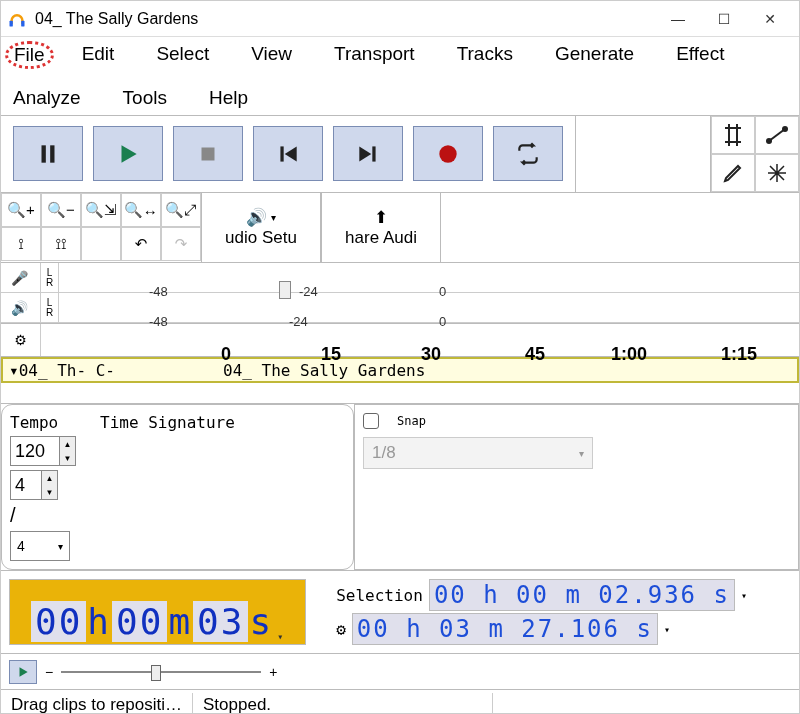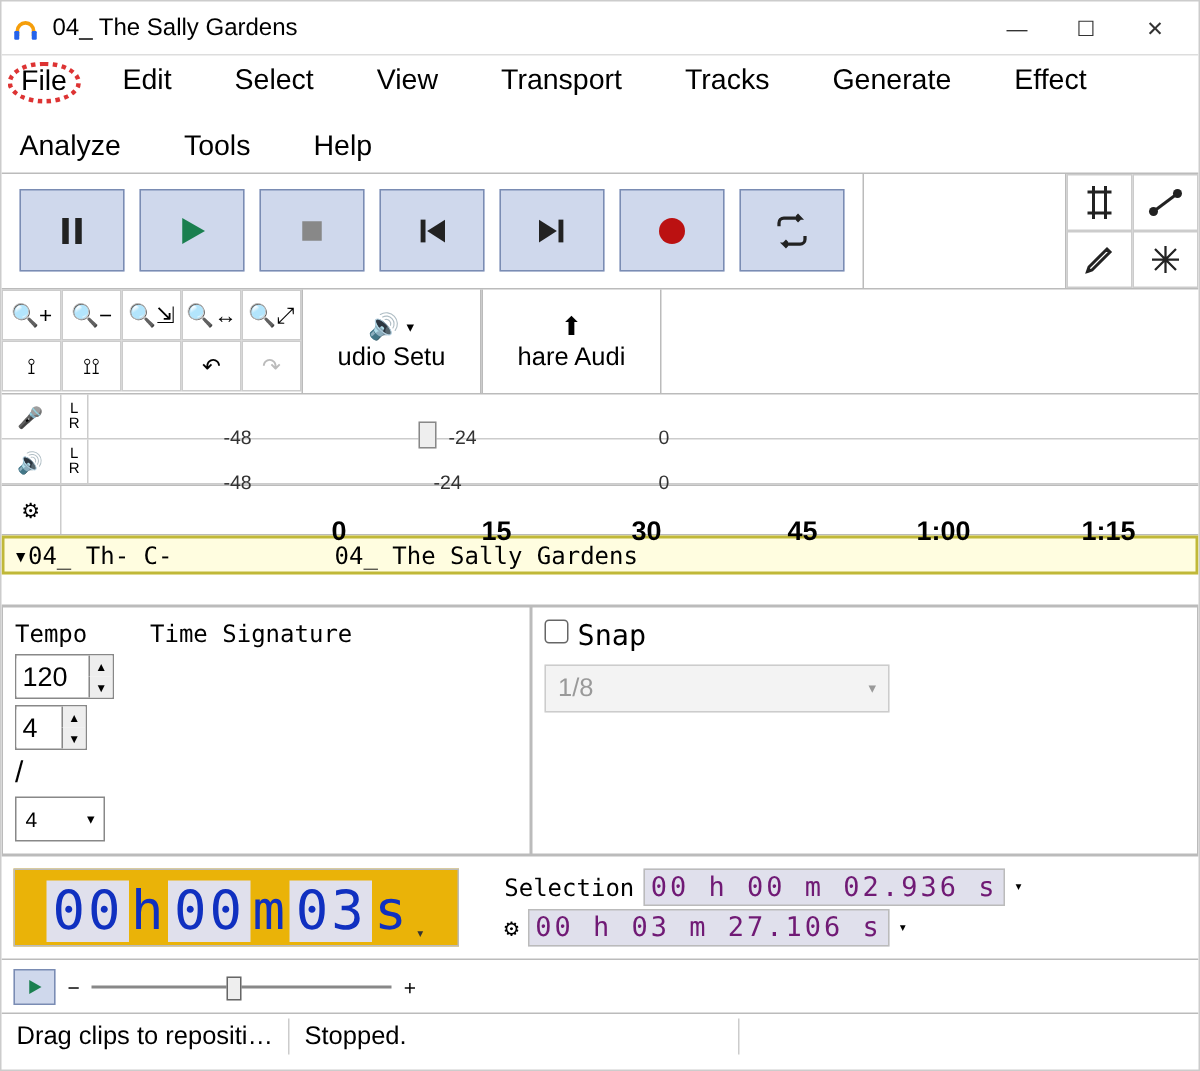--- a/index.html
+++ b/index.html
@@ -72,38 +72,38 @@
   .meter-scale .tick{position:absolute;top:6px;}
   .meter-scale .handle{position:absolute;top:3px;width:12px;height:18px;background:#eee;border:1px solid #888;}
   .timeline-row{display:flex;align-items:center;height:34px;border-top:1px solid #bbb;border-bottom:1px solid #bbb;}
   .gear-cell{width:40px;display:flex;align-items:center;justify-content:center;border-right:1px solid #ccc;height:100%;}
   .timeline{flex:1;position:relative;font-size:18px;font-weight:bold;}
   .timeline .tl{position:absolute;top:4px;}
   .track-header{background:#fffde0;border:2px solid #c0b838;height:26px;display:flex;align-items:center;font-family:monospace;font-size:16px;overflow:hidden;}
   .track-header .left{width:220px;padding-left:6px;}
   .bottom-panels{display:flex;border-top:1px solid #bbb;margin-top:20px;}
   .panel{border:1px solid #bbb;padding:8px;}
-  .tempo-panel{width:353px;}
+  .tempo-panel{width:353px;border-radius:11px;}
   .labels-row{display:flex;font-family:monospace;font-size:16px;}
   .labels-row .lab1{width:90px;}
   .inputs-row{display:flex;align-items:flex-start;gap:4px;margin-top:4px;flex-direction:column;}
   .spinbox{display:flex;align-items:center;border:1px solid #888;height:30px;background:#fff;}
   .spinbox input{border:none;width:48px;font-size:18px;padding:2px 4px;font-family:inherit;}
   .spin-btns{display:flex;flex-direction:column;}
   .spin-btns div{width:16px;height:14px;border-left:1px solid #888;display:flex;align-items:center;justify-content:center;font-size:8px;background:#eee;}
   .combo{border:1px solid #888;height:30px;display:flex;align-items:center;padding:0 6px;min-width:60px;justify-content:space-between;background:#fff;}
   .snap-panel{flex:1;}
-  .snap-row{display:flex;align-items:flex-start;gap:6px;font-family:monospace;font-size:19px;}
+  .snap-row{display:flex;align-items:center;gap:18px;font-family:monospace;font-size:12px;}
   .snap-combo{border:1px solid #ccc;background:#f3f3f3;color:#999;height:32px;width:230px;margin-top:8px;display:flex;align-items:center;justify-content:space-between;padding:0 8px;font-size:17px;}
   .time-display-row{display:flex;align-items:stretch;border-top:1px solid #bbb;}
   .bigtime{border:1px solid #bbb;margin:8px;padding:2px 20px;font-family:monospace;font-size:36px;color:#1030c0;background:#eab308;letter-spacing:2px;display:flex;align-items:flex-end;}
   .bigtime .seg{background:#e0e0ec;padding:0 4px;margin:0 1px;}
   .sel-panel{flex:1;padding:6px;font-family:monospace;font-size:16px;}
   .sel-line{display:flex;align-items:center;gap:6px;margin:2px 16px;}
-  .sel-time{background:#e0e0ec;border:1px solid #bbb;color:#701a75;font-size:18px;padding:1px 4px;letter-spacing:2px;}
+  .sel-time{background:#e0e0ec;border:1px solid #bbb;color:#1d4ed8;font-size:24px;padding:1px 4px;letter-spacing:2px;}
   .play-slider-row{display:flex;align-items:center;gap:8px;padding:4px 8px;border-top:1px solid #bbb;height:36px;}
   .play-small{width:28px;height:24px;border:1px solid #7a8cb3;background:#cfd8ec;display:flex;align-items:center;justify-content:center;}
   .slider{position:relative;width:200px;height:20px;}
   .slider .track{position:absolute;top:9px;left:0;right:0;height:2px;background:#888;}
   .slider .thumb{position:absolute;top:3px;left:90px;width:10px;height:16px;background:#eee;border:1px solid #666;}
   .statusbar{display:flex;border-top:1px solid #bbb;height:30px;font-size:17px;align-items:center;}
   .statusbar .cell{padding:2px 10px;border-right:1px solid #ccc;}
   .chev{font-size:10px;}
   .checkbox{width:16px;height:16px;border:1px solid #666;border-radius:3px;}
 </style>

